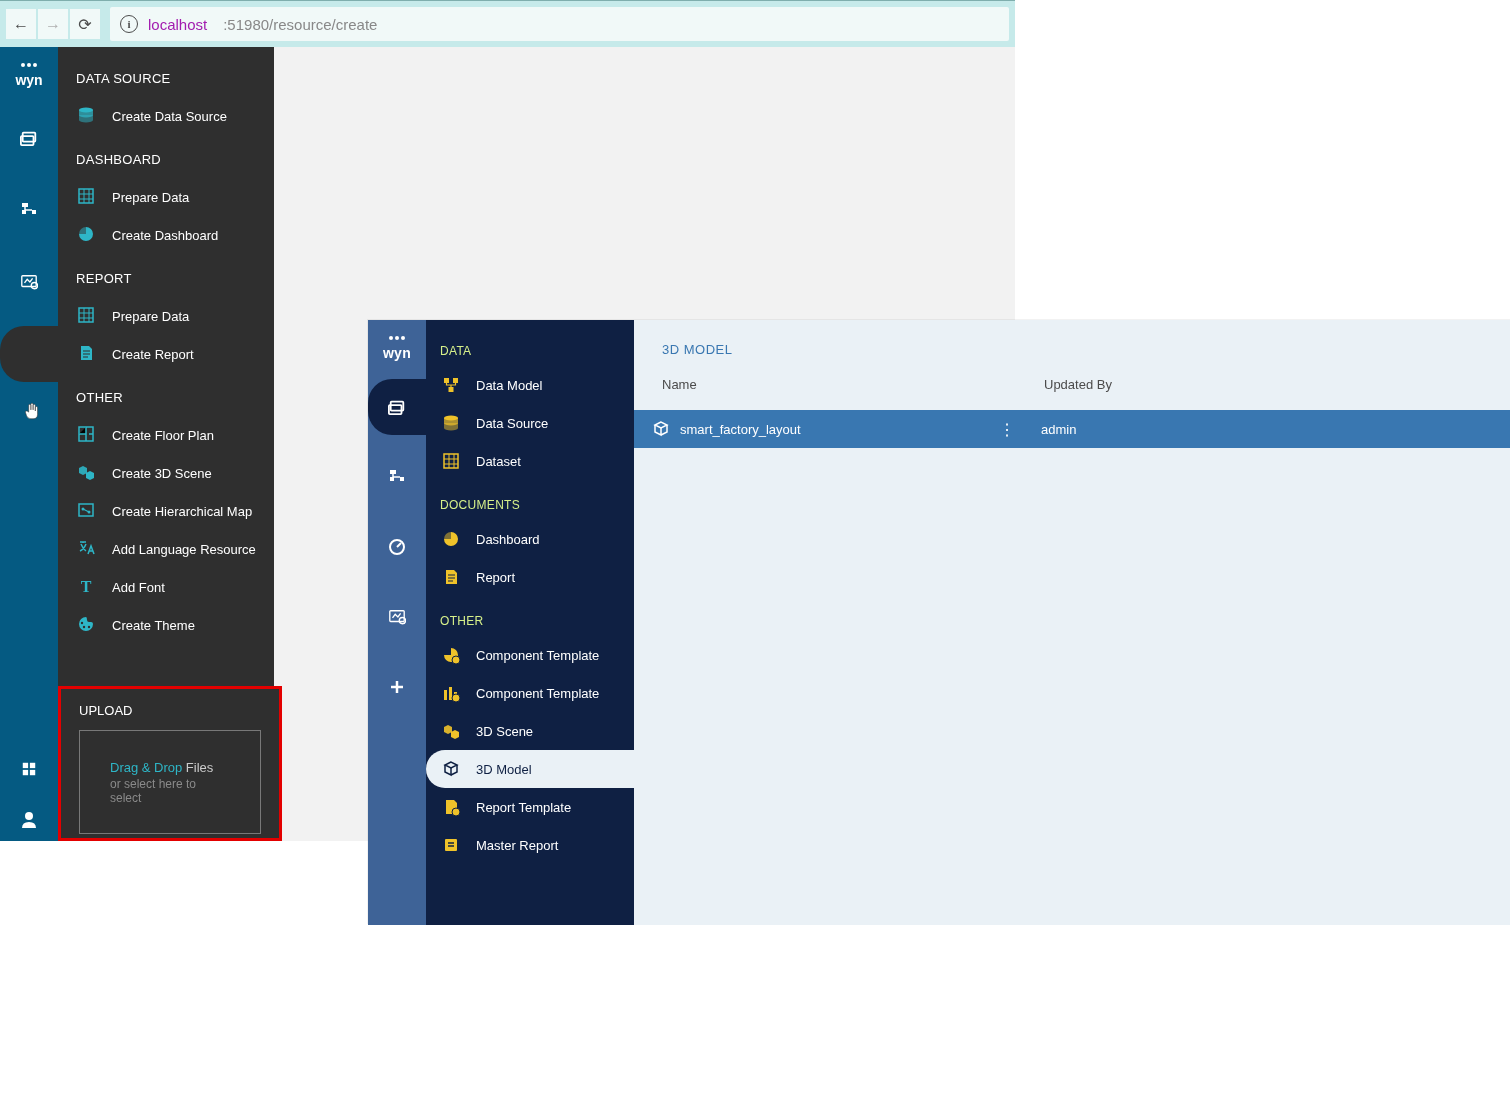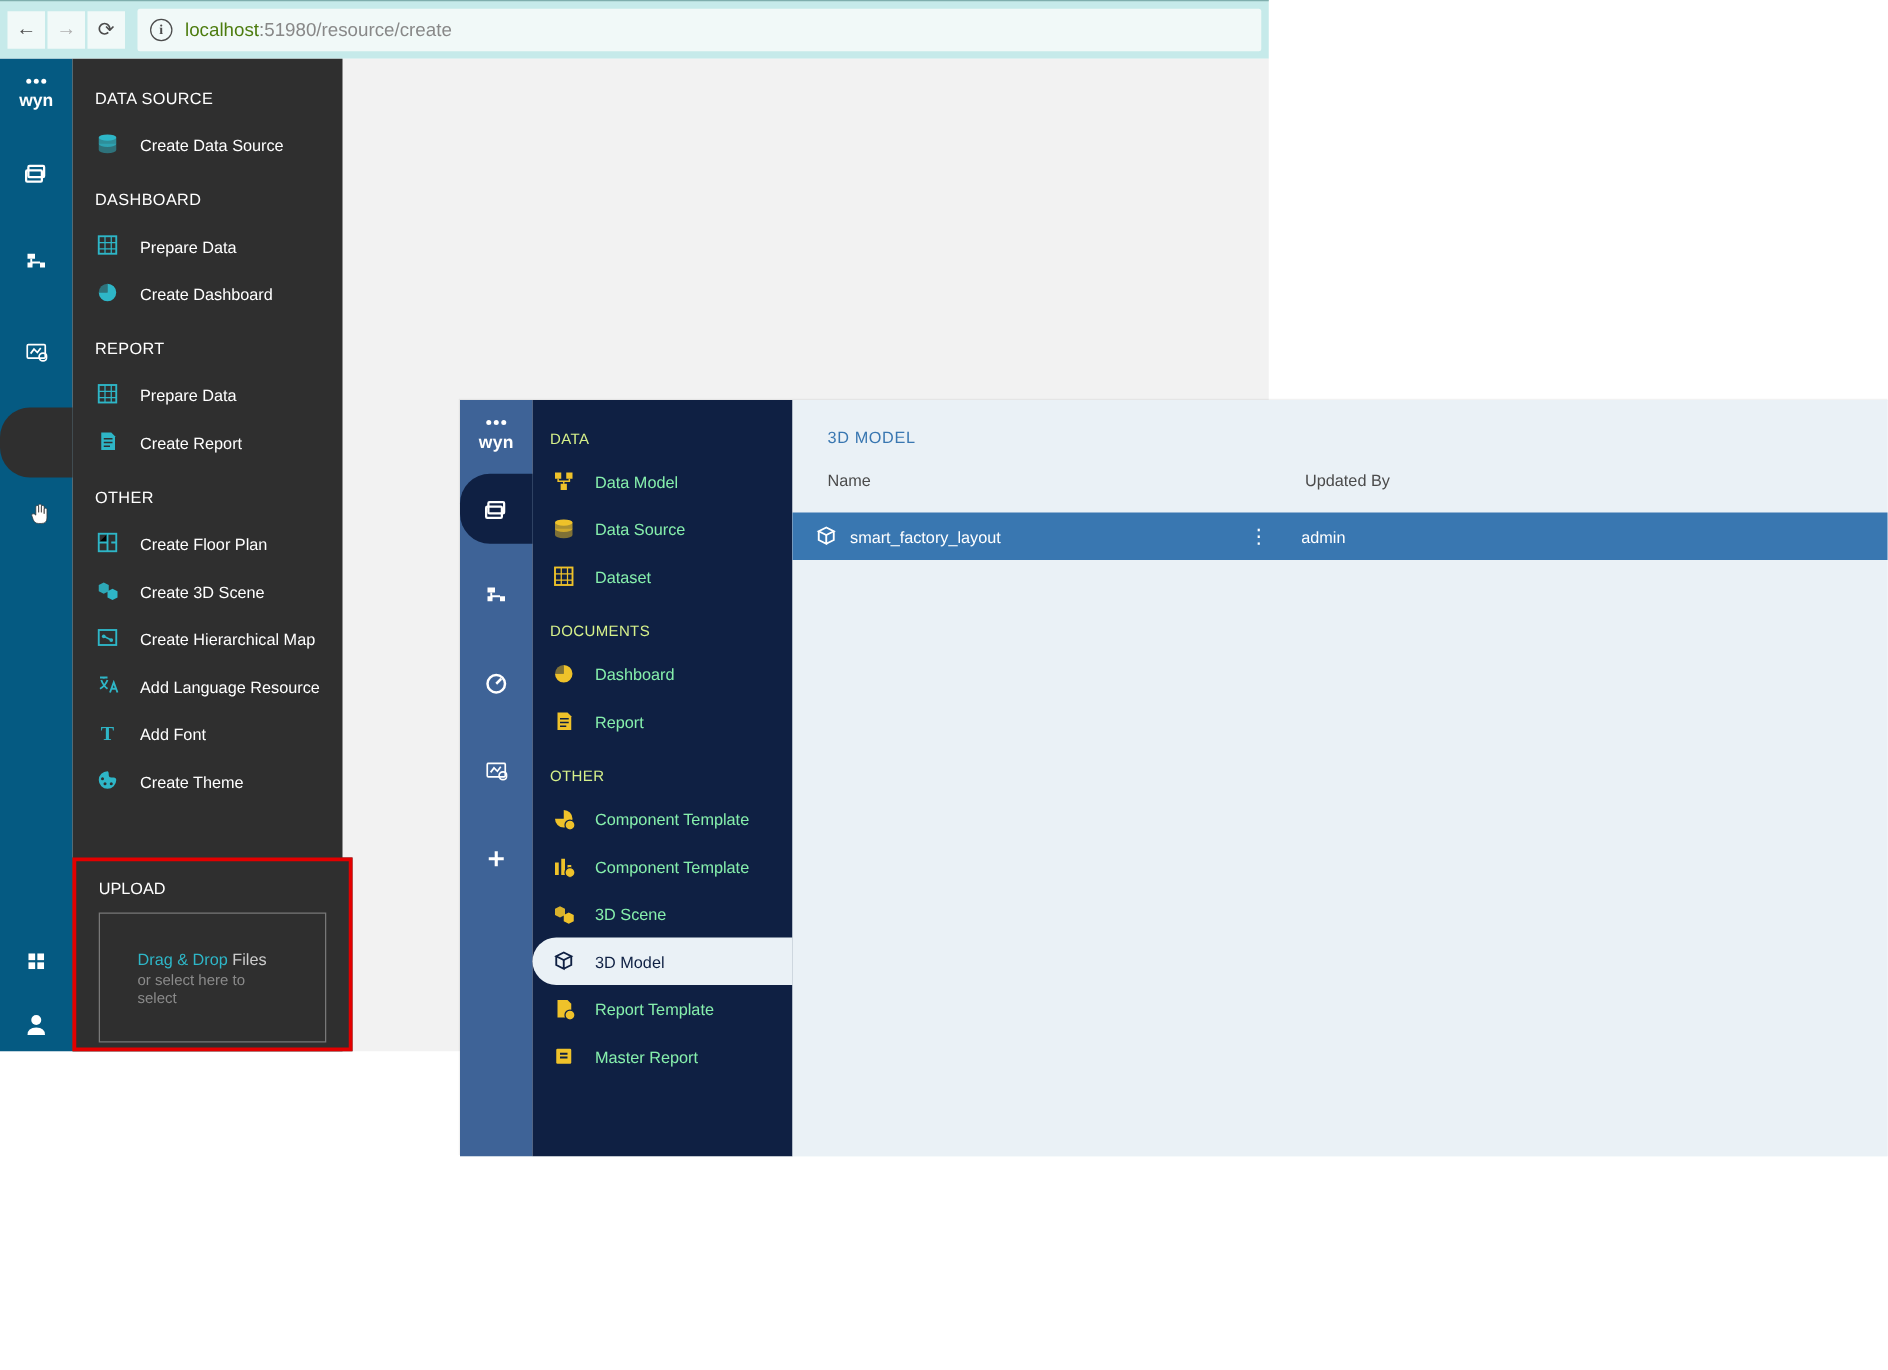--- a/index.html
+++ b/index.html
@@ -5,22 +5,22 @@
 * { margin: 0; padding: 0; box-sizing: border-box; }
 body { font-family: "Segoe UI", Arial, sans-serif; background: #fff; width: 1510px; height: 1096px; position: relative; overflow: hidden; }
 
 
 .browser-bar { height: 47px; background: #c6eaea; display: flex; align-items: center; padding: 0 6px; width: 1015px; border-top: 1px solid #7faead; }
 .nav-btn { width: 30px; height: 30px; background: #f1f9f8; display: flex; align-items: center; justify-content: center; color: #4c4c4c; cursor: pointer; margin-right: 2px; font-size: 16px; }
 .nav-btn.disabled { color: #b0b0b0; }
 .url-bar { flex: 1; height: 34px; background: #f1f9f8; display: flex; align-items: center; margin-left: 8px; padding: 0 10px; border-radius: 2px; }
 .url-info-icon { width: 18px; height: 18px; border: 1.5px solid #4c4c4c; border-radius: 50%; display: flex; align-items: center; justify-content: center; font-size: 11px; color: #4c4c4c; margin-right: 10px; font-family: serif; font-weight: bold; }
 .url-text { font-size: 15px; color: #333; }
-.url-host { color: #4d7c0f; }
-.url-path { color: #888; }
+.url-host { color: #a21caf; }
+.url-path { color: #888; margin-left: 16px; }
 
 
 .panel1 { position: absolute; top: 47px; left: 0; width: 1015px; height: 794px; background: #f2f2f2; }
 .rail1 { position: absolute; left: 0; top: 0; width: 58px; height: 794px; background: #055a82; }
 .rail1 .logo { color: #fff; text-align: center; padding: 14px 0 18px; font-size: 13px; font-weight: bold; }
 .rail1 .rail-item { width: 58px; height: 56px; display: flex; align-items: center; justify-content: center; color: #fff; cursor: pointer; position: relative; }
 .rail1 .rail-item.active { background: #2f2f2f; border-top-left-radius: 24px; border-bottom-left-radius: 24px; }
 .rail1 .bottom-group { position: absolute; bottom: 0; left: 0; width: 58px; }
 
 .side1 { position: absolute; left: 58px; top: 0; width: 216px; height: 794px; background: #2f2f2f; }
@@ -45,21 +45,21 @@
 .rail2 { position: absolute; left: 0; top: 0; width: 58px; height: 605px; background: #3e6397; }
 .rail2 .logo { color: #fff; text-align: center; padding: 14px 0 14px; font-size: 13px; font-weight: bold; letter-spacing: .3px; }
 .rail2 .rail-item { width: 58px; height: 56px; display: flex; align-items: center; justify-content: center; color: #fff; cursor: pointer; }
 .rail2 .rail-item.active { background: #0f2043; border-top-left-radius: 24px; border-bottom-left-radius: 24px; }
 
 .side2 { position: absolute; left: 58px; top: 0; width: 208px; height: 605px; background: #0f2043; }
 .side2 .section-header { color: #d6f08a; font-size: 12px; padding: 18px 14px 8px; letter-spacing: .3px; }
 .side2 .section-header:first-child { padding-top: 24px; }
 .side2 .menu-item { display: flex; align-items: center; padding: 10px 14px; cursor: pointer; position: relative; }
 .side2 .menu-item .mi-icon { width: 22px; display: flex; justify-content: center; color: #efc22a; }
-.side2 .menu-item .mi-label { color: #86efac; font-size: 13px; margin-left: 14px; }
+.side2 .menu-item .mi-label { color: #ffffff; font-size: 13px; margin-left: 14px; }
 .side2 .menu-item.selected { background: #eaf1f6; border-top-left-radius: 20px; border-bottom-left-radius: 20px; }
 .side2 .menu-item.selected .mi-icon { color: #0f2043; }
 .side2 .menu-item.selected .mi-label { color: #0f2043; }
 
 .content2 { position: absolute; left: 266px; top: 0; right: 0; bottom: 0; background: #eaf1f6; }
 .content2 .page-title { color: #3977b1; font-size: 13px; letter-spacing: .5px; padding: 22px 28px 14px; }
 .content2 .search-pill { position: absolute; top: 16px; right: 0; width: 120px; height: 24px; background: #dde7ef; border-radius: 12px 0 0 12px; }
 .content2 .col-headers { display: flex; padding: 6px 28px 18px; color: #4b4b4b; font-size: 13px; }
 .content2 .col-name { flex: 0 0 382px; }
 .content2 .col-updated { flex: 1; }

